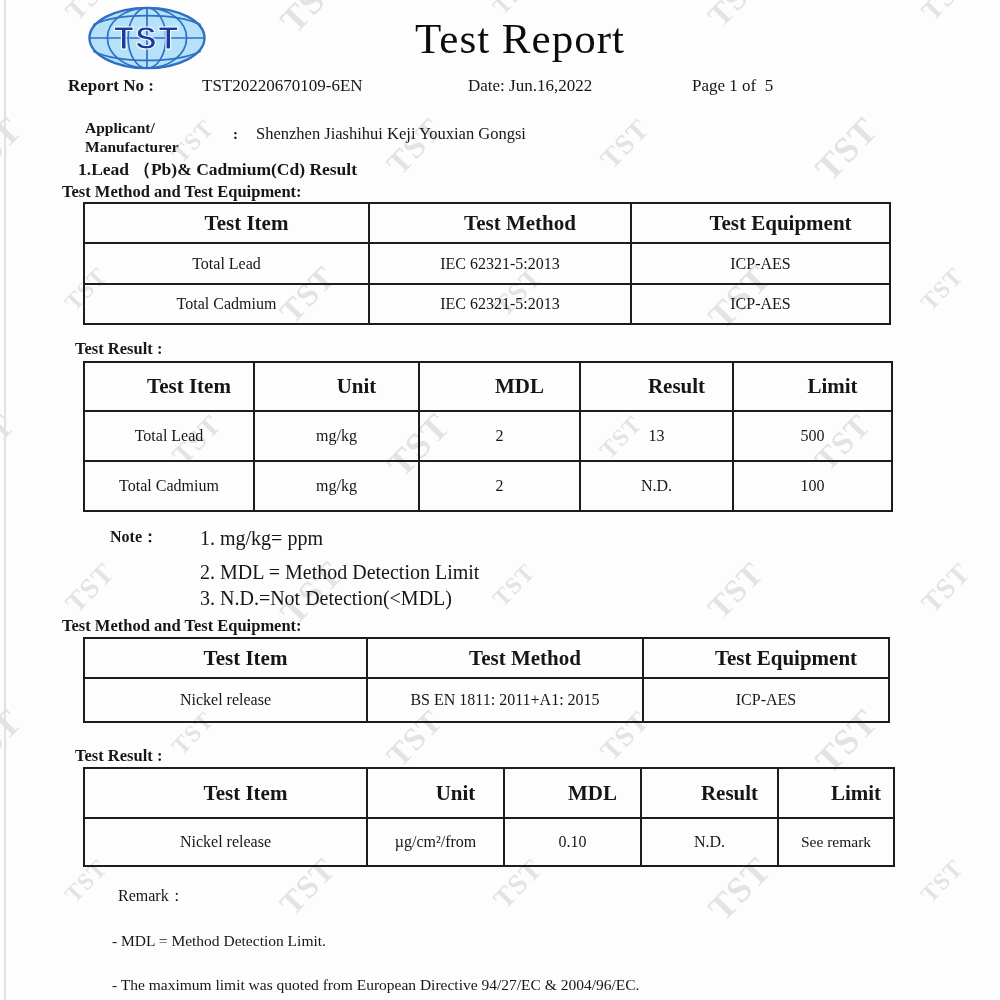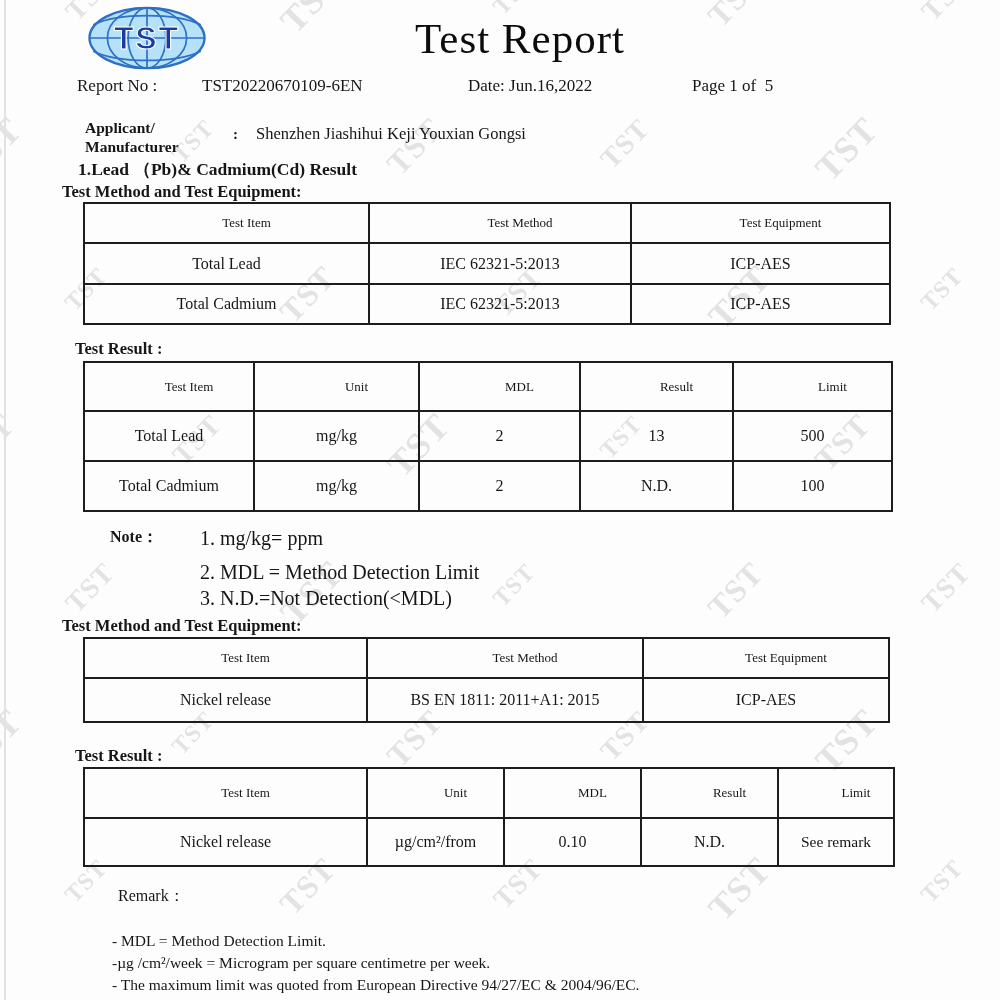--- a/index.html
+++ b/index.html
@@ -28,21 +28,21 @@
   .h-bold{font-weight:700;text-align:center;}
   .sec-title{left:78px;top:157px;font-size:17.5px;}
   .mh1{left:62px;top:182px;font-size:16.5px;}
   .rh1{left:75px;top:339px;font-size:16.5px;}
   .mh2{left:62px;top:616px;font-size:16.5px;}
   .rh2{left:75px;top:746px;font-size:16.5px;}
   
   table{border-collapse:collapse;table-layout:fixed;background:transparent;}
   td,th{border:2px solid #1d1d1d;text-align:center;vertical-align:middle;
         font-size:16px;padding:0 4px;overflow:hidden;}
-  th{font-weight:400;font-size:13px;padding-left:44px;}
+  th{font-weight:700;font-size:21px;padding-left:44px;}
   .t-method1{left:83px;top:202px;}
   .t-result1{left:83px;top:361px;}
   .t-method2{left:83px;top:637px;}
   .t-result2{left:83px;top:767px;}
   
   .note-label{left:110px;top:527px;font-size:16px;font-weight:700;}
   .note-item{left:200px;font-size:20px;}
   .remark-label{left:118px;top:886px;font-size:16px;}
   .remark-item{left:112px;font-size:15.5px;}
 </style>
@@ -100,21 +100,21 @@
       <path d="M8,49 C35,62 95,62 122,49" fill="none" stroke="#2f6fc4" stroke-width="1.8"></path>
       <line x1="4" y1="35" x2="126" y2="35" stroke="#2f6fc4" stroke-width="1.8"></line>
       <ellipse cx="65" cy="35" rx="42" ry="32" fill="none" stroke="#2f6fc4" stroke-width="1.8"></ellipse>
       <ellipse cx="65" cy="35" rx="20" ry="32" fill="none" stroke="#2f6fc4" stroke-width="1.8"></ellipse>
       <line x1="65" y1="3" x2="65" y2="67" stroke="#2f6fc4" stroke-width="1.8"></line>
       <text x="65" y="47" text-anchor="middle" font-size="34" font-weight="bold" fill="#1b3c9c" stroke="#ffffff" stroke-width="1.1" letter-spacing="2" font-family="Liberation Sans, sans-serif">TST</text>
     </svg>
 
     <div class="abs title">Test Report</div>
 
-    <div class="abs meta" style="left:77px;top:76px;">Report No :</div>
+    <div class="abs meta" style="left:68px;top:76px;font-weight:bold;">Report No :</div>
     <div class="abs meta" style="left:202px;top:76px;">TST20220670109-6EN</div>
     <div class="abs meta" style="left:468px;top:76px;">Date: Jun.16,2022</div>
     <div class="abs meta" style="left:692px;top:76px;">Page 1 of  5</div>
 
     <div class="abs app-label">
       <div>Applicant/</div>
       <div>Manufacturer</div>
     </div>
     <div class="abs app-colon">:</div>
     <div class="abs app-value">Shenzhen Jiashihui Keji Youxian Gongsi</div>
@@ -232,16 +232,15 @@
         <td>µg/cm²/from</td>
         <td>0.10</td>
         <td>N.D.</td>
         <td style="font-size:15.5px">See remark</td>
       </tr>
     </tbody>
       </table>
 
     <div class="abs remark-label">Remark：</div>
     <div class="abs remark-item" style="top:932px;">- MDL = Method Detection Limit.</div>
-    <div class="abs remark-item" style="top:954px;">-µg /cm²/week = Microgram per square centimetre per week.</div>
     <div class="abs remark-item" style="top:976px;">- The maximum limit was quoted from European Directive 94/27/EC &amp; 2004/96/EC.</div>
   </div>
 </div>
 
 </body></html>

